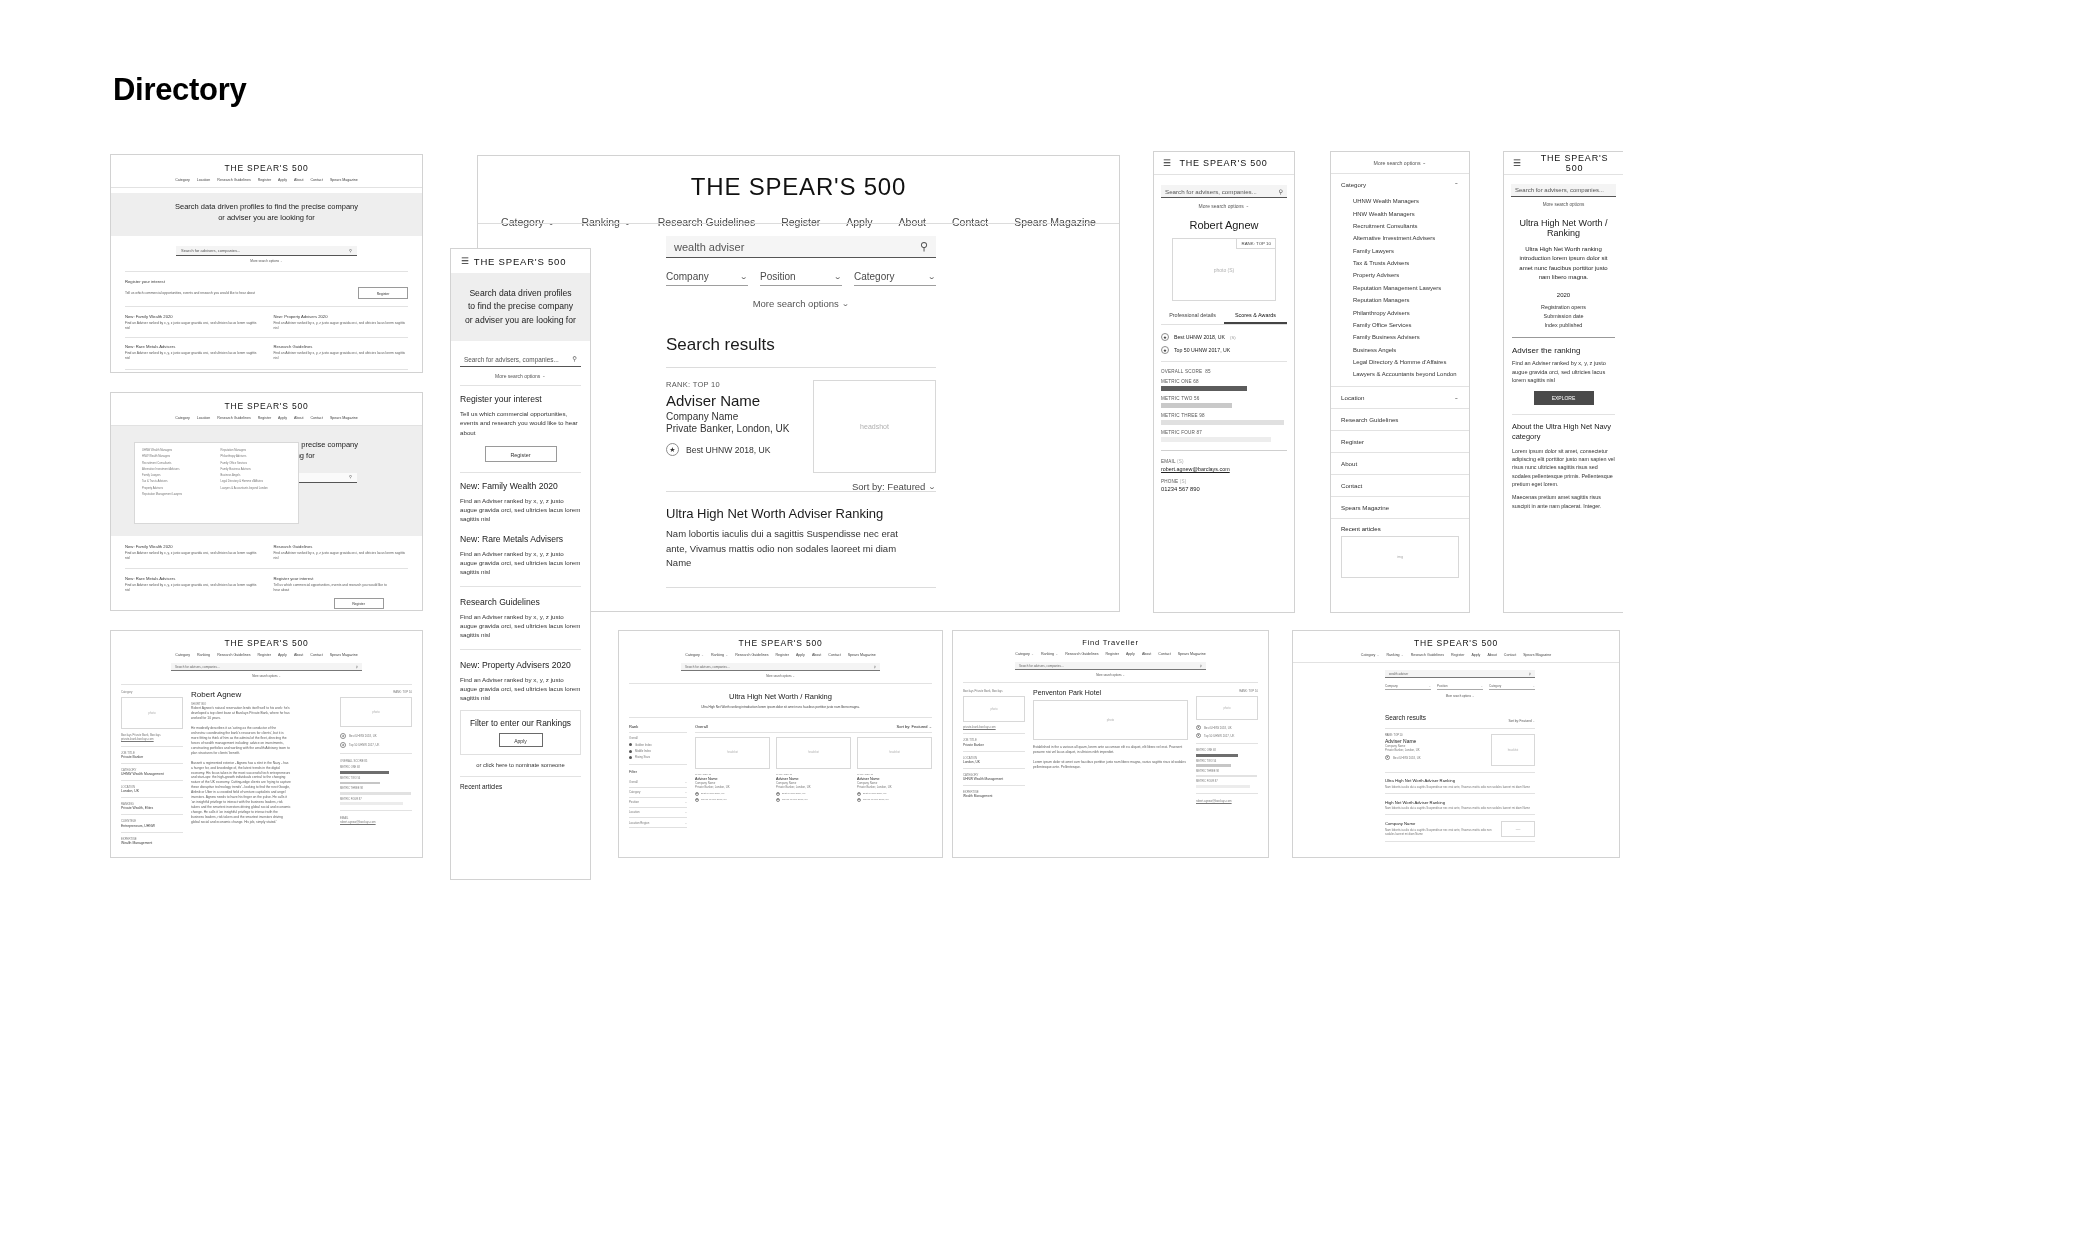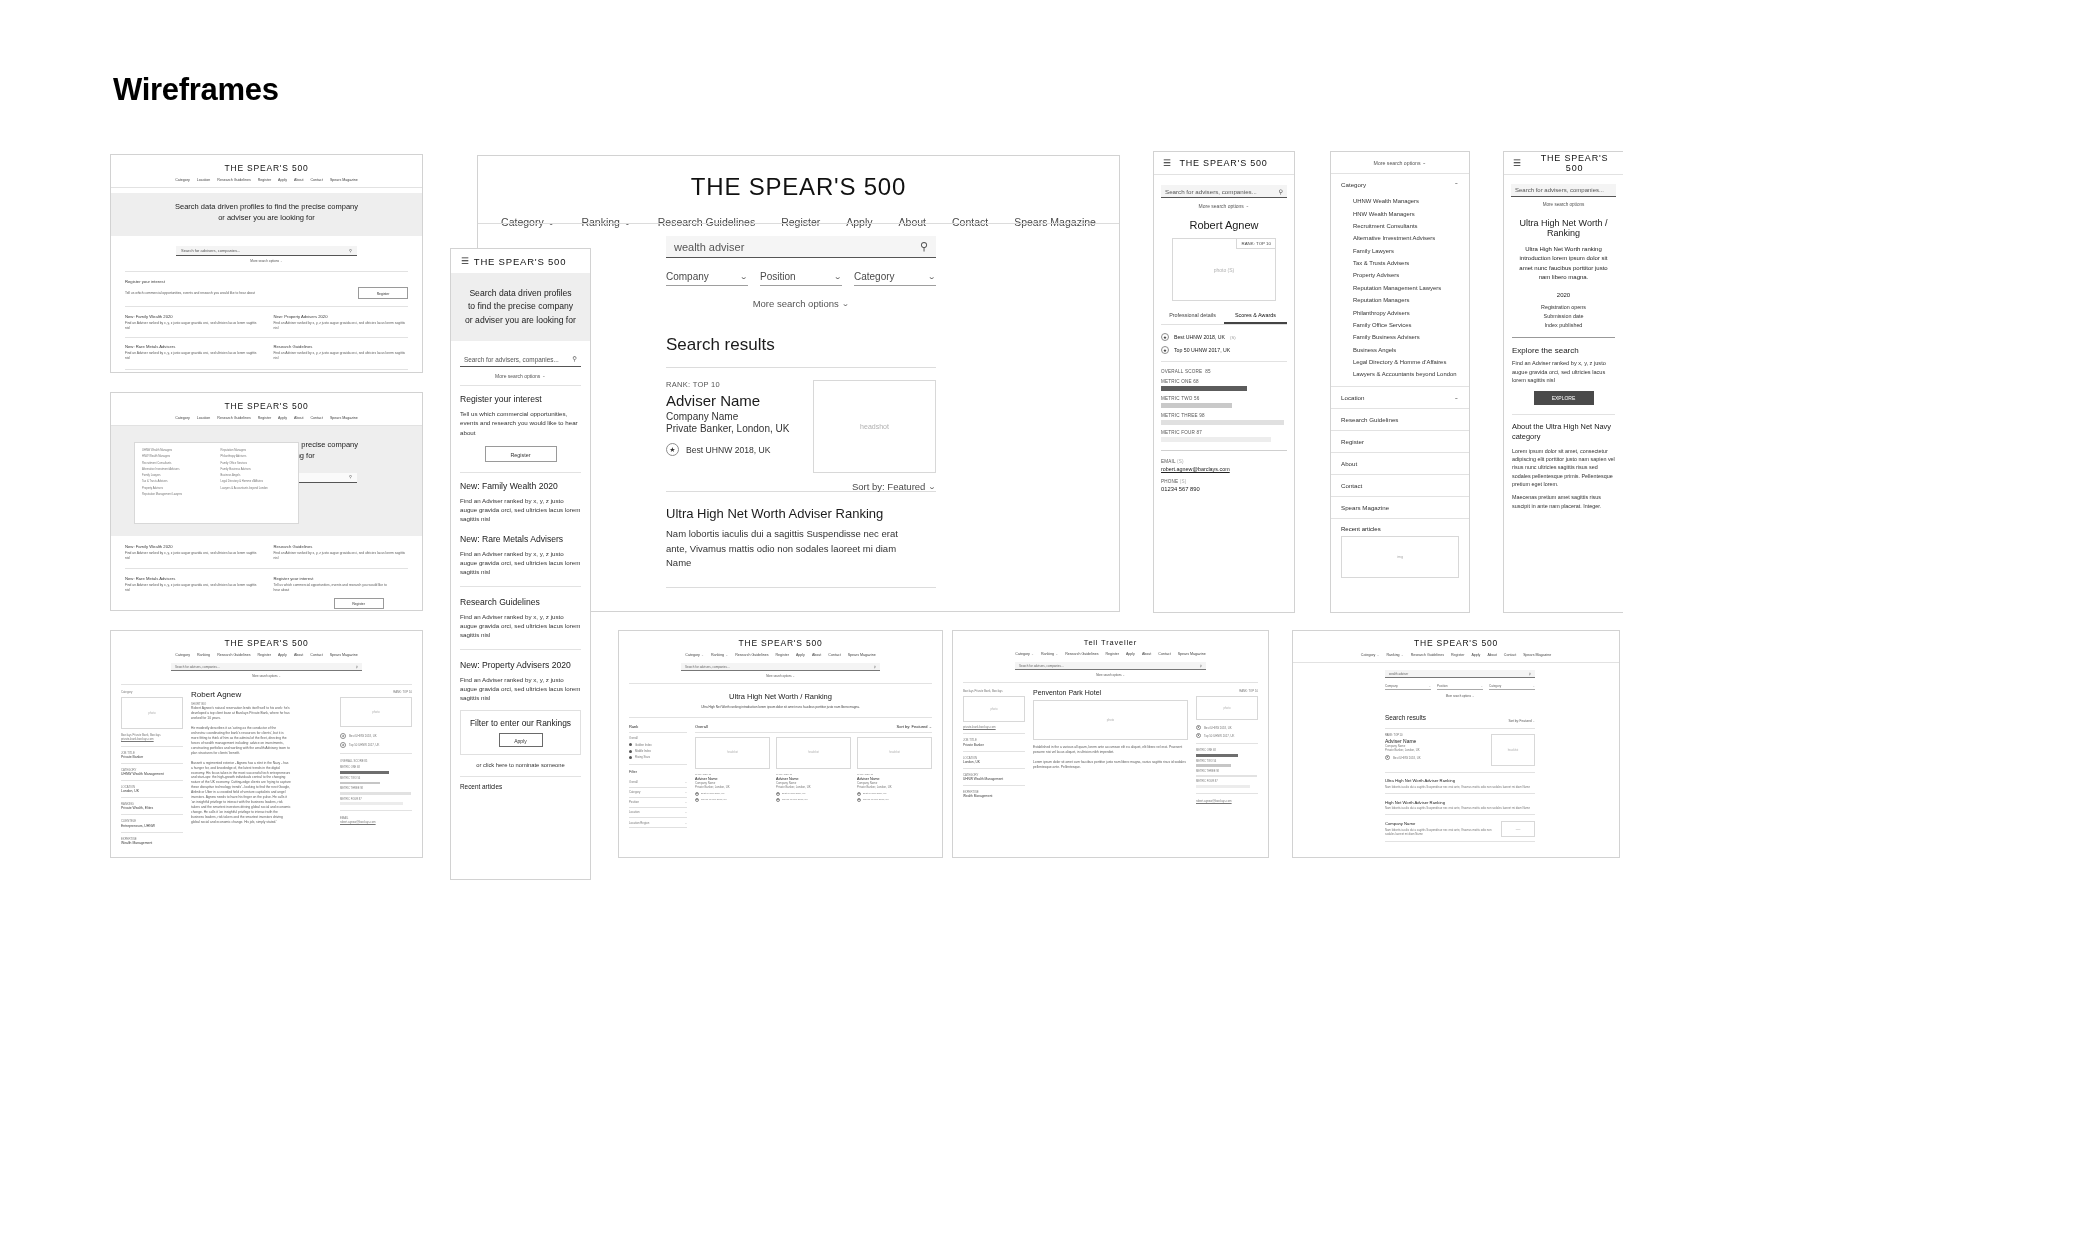--- a/index.html
+++ b/index.html
@@ -150,21 +150,21 @@
     border-bottom:1px solid #aaa; height:7px; font-size:3px; color:#666;
     display:flex; align-items:flex-end; justify-content:space-between; padding-bottom:1px;
   }
   .col-flex { display:flex; }
 </style>
 </head>
 <body>
 
 <div class="board">
 
-  <div id="board-title">Wireframes</div>
+  <div id="board-title">Directory</div>
 
   <div class="frame" id="f1">
     <div class="brand">THE SPEAR'S 500</div>
     <div class="navrow">
       <span>Category</span>
       <span>Location</span>
       <span>Research Guidelines</span>
       <span>Register</span>
       <span>Apply</span>
       <span>About</span>
@@ -669,21 +669,21 @@
     <div style="text-align:center;font-size:9px;margin-top:11px;padding:0 8px">Ultra High Net Worth / Ranking</div>
     <div style="text-align:center;font-size:6px;line-height:1.55;margin-top:7px;padding:0 10px;color:#222">Ultra High Net Worth ranking introduction lorem ipsum dolor sit amet nunc faucibus porttitor justo nam libero magna.</div>
     <div style="text-align:center;font-size:6px;margin-top:10px">2020</div>
     <div id="f8-dates" style="text-align:center;margin-top:6px">
         <div style="font-size: 5.4px; color: rgb(51, 51, 51); margin-top: 3px;">Registration opens</div>
         <div style="font-size: 5.4px; color: rgb(51, 51, 51); margin-top: 3px;">Submission date</div>
         <div style="font-size: 5.4px; color: rgb(51, 51, 51); margin-top: 3px;">Index published</div>
       </div>
     <div class="thin-line" style="margin:9px 8px 0 8px;width:auto;background:#999"></div>
     <div style="padding:0 8px">
-      <div style="font-size:8px;margin-top:8px">Explore the search</div>
+      <div style="font-size:8px;margin-top:8px">Adviser the ranking</div>
       <div style="font-size:5.6px;line-height:1.5;margin-top:4px;color:#333">Find an Adviser ranked by x, y, z justo augue gravida orci, sed ultricies lacus lorem sagittis nisl</div>
       <div style="background:#4a4a4a;color:#fff;font-size:5px;text-align:center;width:60px;height:14px;line-height:14px;margin:7px auto 0 auto">EXPLORE</div>
       <div class="thin-line" style="margin:9px 0 0 0"></div>
       <div style="font-size:7.4px;margin-top:7px;line-height:1.3">About the Ultra High Net Navy category</div>
       <div style="font-size:5.4px;line-height:1.55;margin-top:5px;color:#333">Lorem ipsum dolor sit amet, consectetur adipiscing elit porttitor justo nam sapien vel risus nunc ultricies sagittis risus sed sodales pellentesque primis. Pellentesque pretium eget lorem.</div>
       <div style="font-size:5.4px;line-height:1.55;margin-top:5px;color:#333">Maecenas pretium amet sagittis risus suscipit in ante nam placerat. Integer.</div>
     </div>
   </div>
 
   <div class="frame mini" id="f9">
@@ -810,21 +810,21 @@
                 <span class="star" style="width: 4px; height: 4px; font-size: 2.2px;">★</span>
                 <span class="tiny3" style="font-size: 2.4px;">Top 50 UHNW 2017, UK</span>
               </div>
             </div>
           </div>
       </div>
     </div>
   </div>
 
   <div class="frame mini" id="f10">
-    <div class="brand" style="font-size:7.5px">Tell Traveller</div>
+    <div class="brand" style="font-size:7.5px">Find Traveller</div>
     <div class="navrow">
       <span><span>Category</span> <span class="chev">⌄</span></span>
       <span><span>Ranking</span> <span class="chev">⌄</span></span>
       <span>Research Guidelines</span>
       <span>Register</span>
       <span>Apply</span>
       <span>About</span>
       <span>Contact</span>
       <span>Spears Magazine</span>
     </div>

